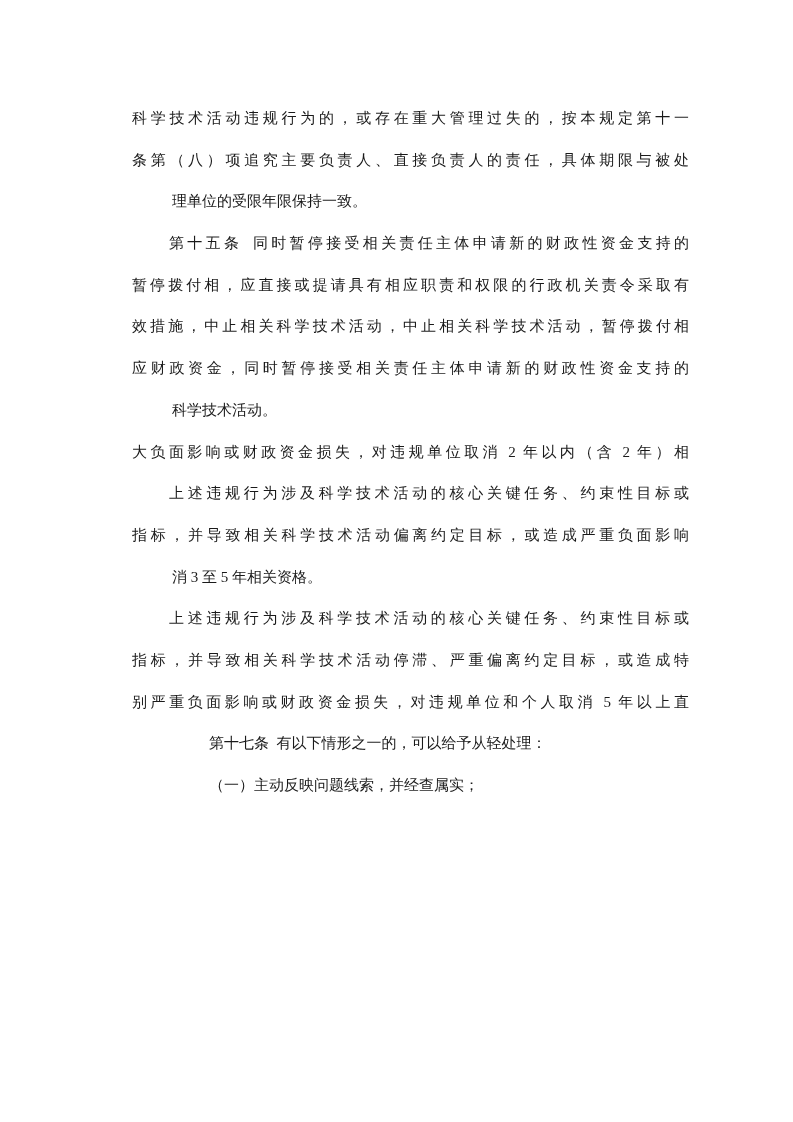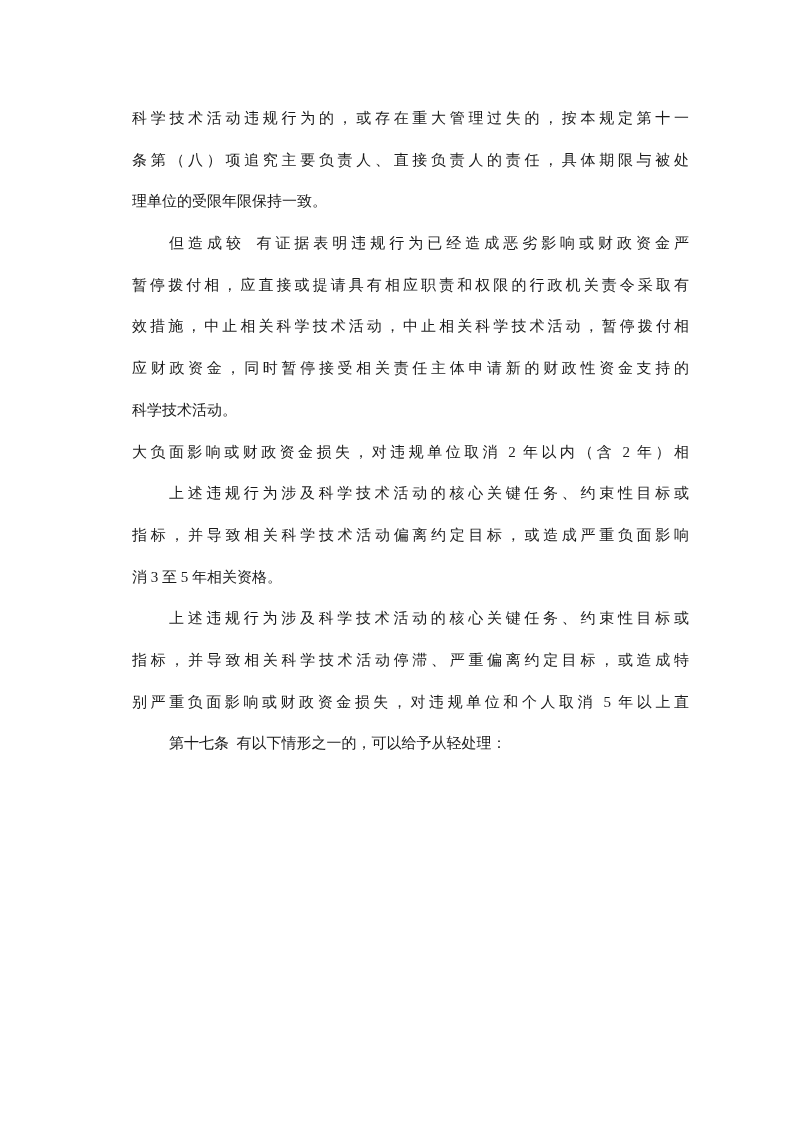--- a/index.html
+++ b/index.html
@@ -33,37 +33,38 @@
   }
   .line {
     height: 41.7px;
     text-align: justify;
     text-align-last: justify;
     overflow: visible;
     white-space: normal;
   }
   .line.last {
     text-align-last: left;
+    margin-left: 40px;
   }
   .line.indent {
     text-indent: 37px;
   }
 </style>
 </head>
 <body>
 
 <div class="page" style="background: rgb(255, 255, 255);">
   <div class="text-block" style="color: rgb(26, 26, 26);">
       <div class="paragraph">
         <div class="line">科学技术活动违规行为的，或存在重大管理过失的，按本规定第十一</div>
         <div class="line">条第（八）项追究主要负责人、直接负责人的责任，具体期限与被处</div>
         <div class="line last">理单位的受限年限保持一致。</div>
       </div>
       <div class="paragraph">
-        <div class="line indent">但造成较 有证据表明违规行为已经造成恶劣影响或财政资金严</div>
+        <div class="line indent">第十五条 同时暂停接受相关责任主体申请新的财政性资金支持的</div>
         <div class="line">暂停拨付相，应直接或提请具有相应职责和权限的行政机关责令采取有</div>
         <div class="line">效措施，中止相关科学技术活动，中止相关科学技术活动，暂停拨付相</div>
         <div class="line">应财政资金，同时暂停接受相关责任主体申请新的财政性资金支持的</div>
         <div class="line last">科学技术活动。</div>
       </div>
       <div class="paragraph">
         <div class="line">大负面影响或财政资金损失，对违规单位取消 2 年以内（含 2 年）相</div>
       </div>
       <div class="paragraph">
         <div class="line indent">上述违规行为涉及科学技术活动的核心关键任务、约束性目标或</div>
@@ -71,14 +72,17 @@
         <div class="line last">消 3 至 5 年相关资格。</div>
       </div>
       <div class="paragraph">
         <div class="line indent">上述违规行为涉及科学技术活动的核心关键任务、约束性目标或</div>
         <div class="line">指标，并导致相关科学技术活动停滞、严重偏离约定目标，或造成特</div>
         <div class="line">别严重负面影响或财政资金损失，对违规单位和个人取消 5 年以上直</div>
       </div>
       <div class="paragraph">
         <div class="line indent last">第十七条 有以下情形之一的，可以给予从轻处理：</div>
       </div>
+      <div class="paragraph">
+        <div class="line indent last">（一）主动反映问题线索，并经查属实；</div>
+      </div>
     </div>
 </div>
 
 </body></html>

